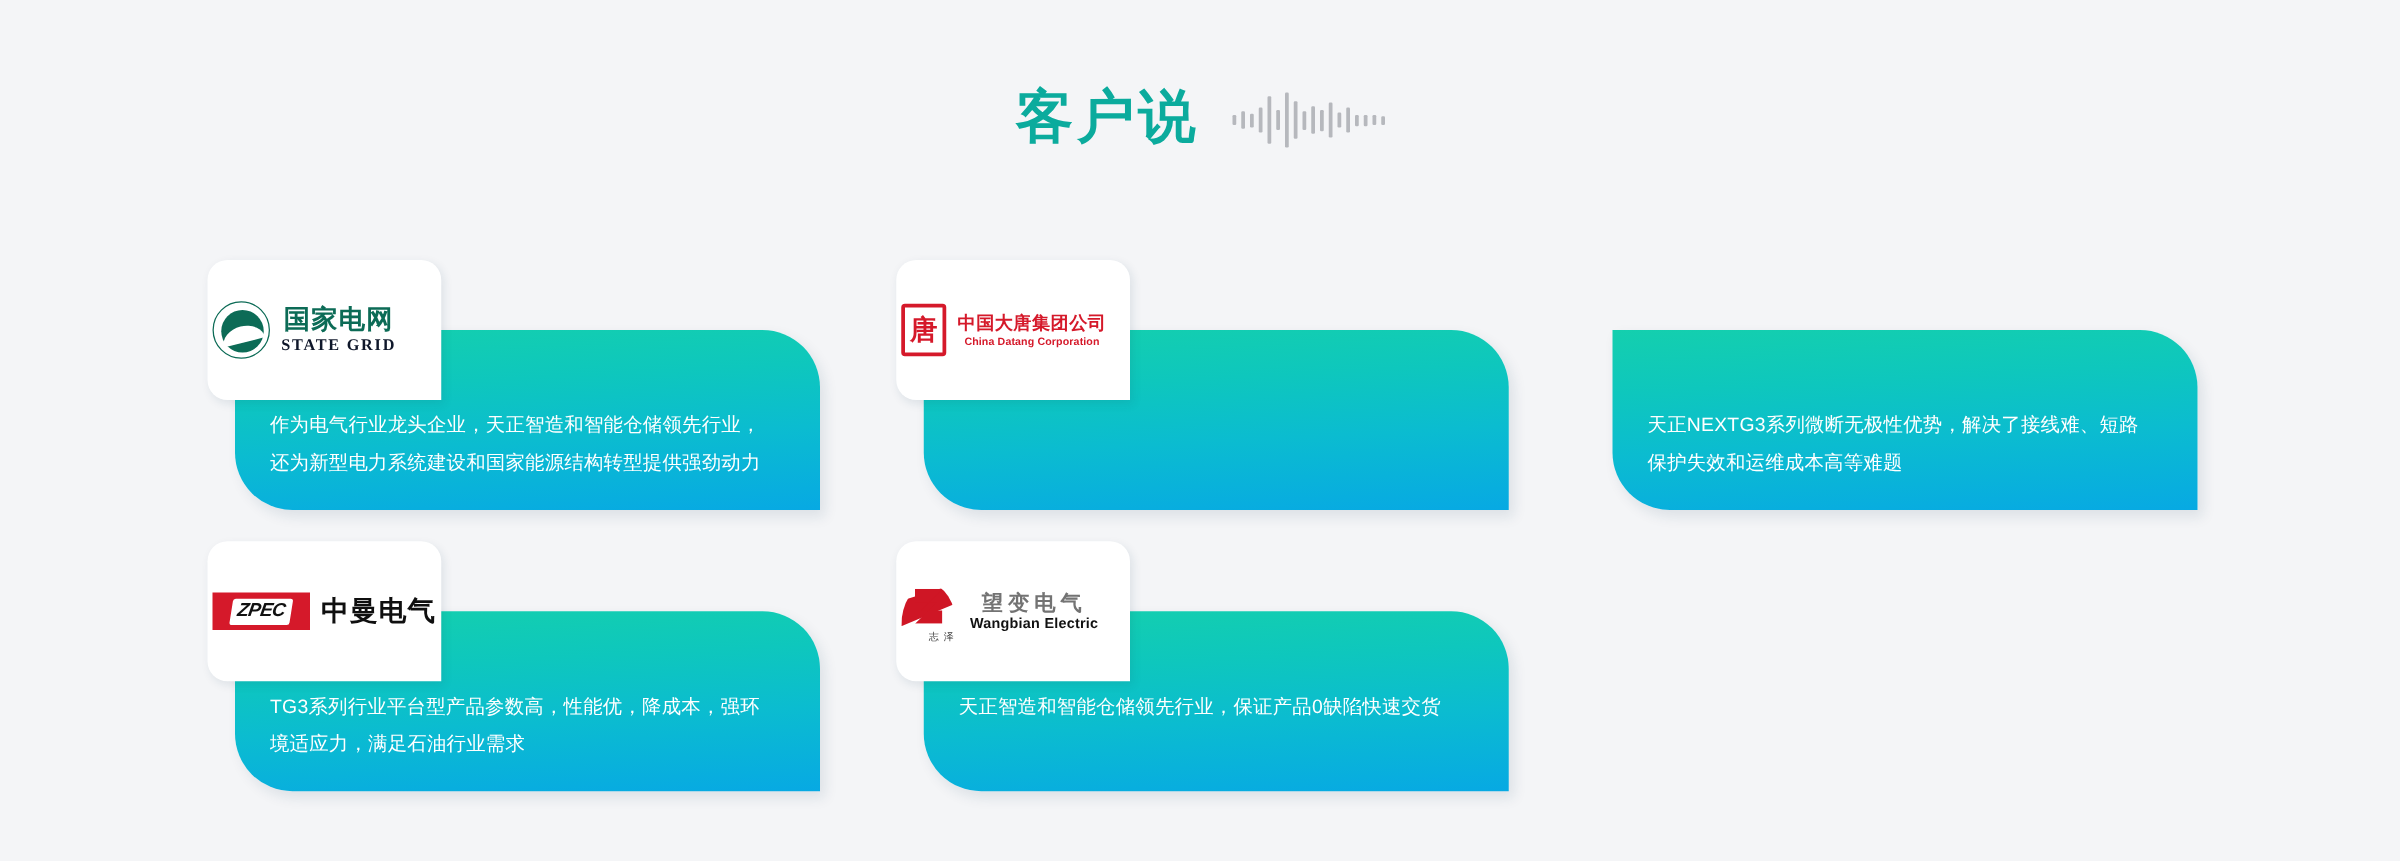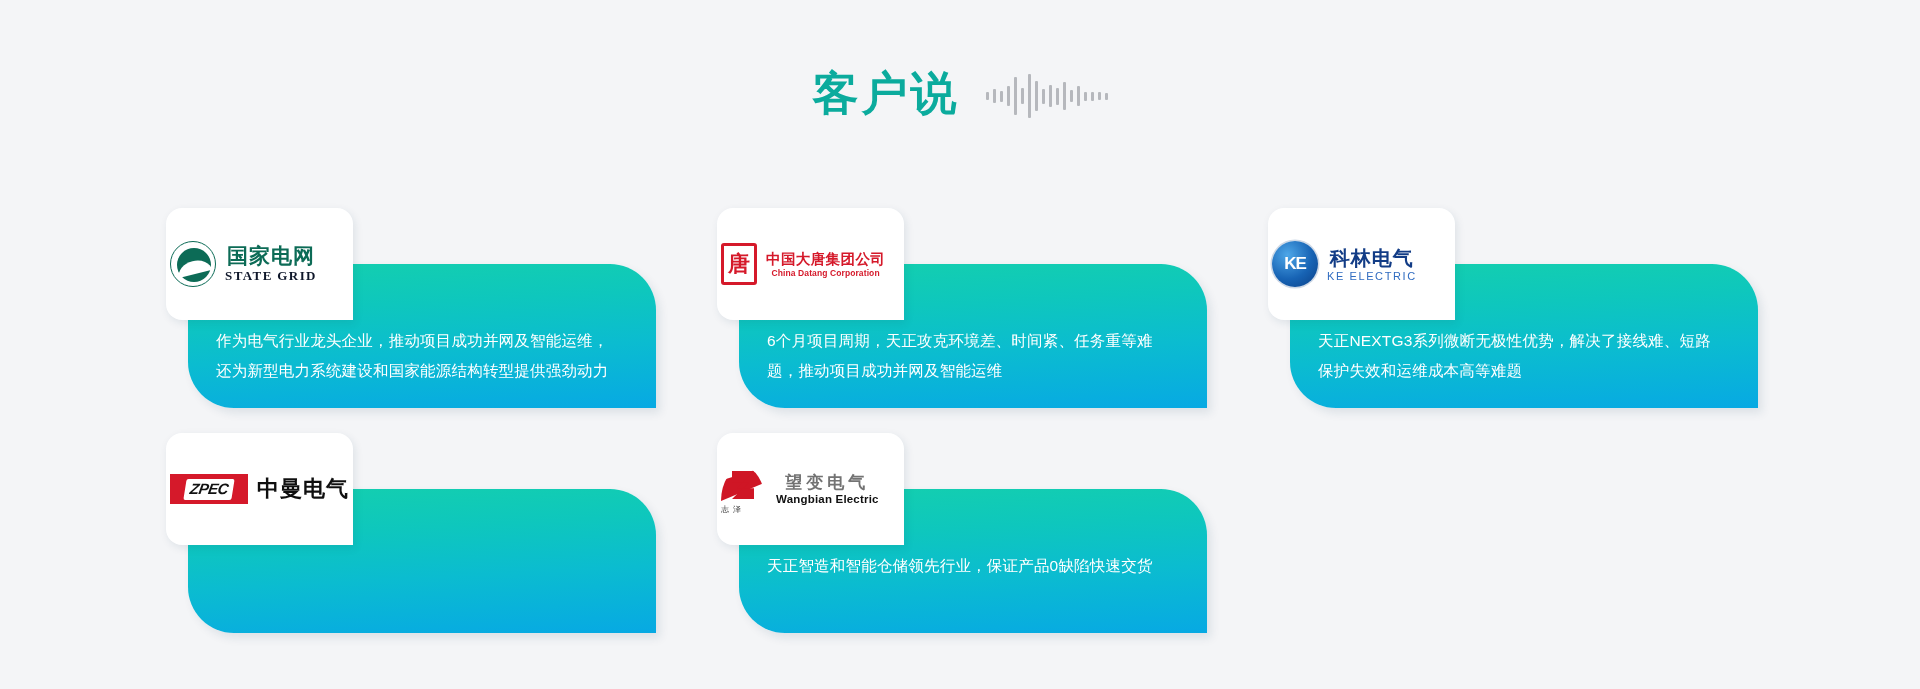--- a/index.html
+++ b/index.html
@@ -198,21 +198,21 @@
   .wb-mark .sw1 {
     left: 0; top: 2px; width: 44px; height: 34px;
     border-radius: 50% 50% 0 0 / 100% 100% 0 0;
     clip-path: polygon(0 40%, 100% 0, 100% 46%, 0 100%);
   }
   .wb-mark .sw2 {
     left: 11px; top: 6px; width: 22px; height: 28px;
     background: #cf1625;
     clip-path: polygon(0 0, 100% 0, 22% 62%, 100% 62%, 100% 100%, 0 100%, 78% 40%, 0 40%);
   }
-  .wb-mark .wb-cn { position: absolute; bottom: -2px; left: 0; width: 46px; text-align: left; font-size: 8px; color: #3a3a3a; letter-spacing: 4px; font-family: "Liberation Serif", serif; }
+  .wb-mark .wb-cn { position: absolute; bottom: -2px; left: 0; width: 46px; text-align: right; font-size: 8px; color: #3a3a3a; letter-spacing: 4px; font-family: "Liberation Serif", serif; }
   .wb-name { font-size: 17px; font-weight: 700; color: #737373; letter-spacing: 4px; font-family: "Liberation Serif", serif; line-height: 1.2; }
   .wb-sub  { font-size: 11.5px; font-weight: 700; color: #111; letter-spacing: 0.2px; font-family: Liberation Sans, sans-serif; }
 
   
   .qa-emblem {
     width: 46px; height: 46px; border-radius: 50%;
     background: #4e9e8a;
     position: relative;
   }
   .qa-emblem::before {
@@ -263,65 +263,54 @@
     <div class="card-body"></div>
     <div class="logo-plate">
       <div class="logo-art">
         <div class="mark sg-emblem"></div>
         <div class="logo-text">
           <div class="sg-name">国家电网</div>
           <div class="sg-sub">STATE GRID</div>
         </div>
       </div>
     </div>
-    <div class="quote">作为电气行业龙头企业，推动项目成功并网及智能运维，还为新型电力系统建设和国家能源结构转型提供强劲动力</div>
+    <div class="quote">作为电气行业龙头企业，天正智造和智能仓储领先行业，还为新型电力系统建设和国家能源结构转型提供强劲动力</div>
   </div>
 
   <div class="card">
     <div class="card-body"></div>
     <div class="logo-plate">
       <div class="logo-art">
         <div class="mark dt-seal"></div>
         <div class="logo-text">
           <div class="dt-name">中国大唐集团公司</div>
           <div class="dt-sub">China Datang Corporation</div>
         </div>
       </div>
     </div>
-    <div class="quote">6个月项目周期，天正攻克环境差、时间紧、任务重等难题，推动项目成功并网及智能运维</div>
-  </div>
-
-  <div class="card">
-    <div class="card-body"></div>
-    <div class="logo-plate">
-      <div class="logo-art">
-        <div class="mark ke-emblem">
-            <span>KE</span>
-          </div>
-        <div class="logo-text">
-          <div class="ke-name">科林电气</div>
-          <div class="ke-sub">KE ELECTRIC</div>
-        </div>
-      </div>
-    </div>
+  </div>
+
+  <div class="card">
+    <div class="card-body"></div>
     <div class="quote">天正NEXTG3系列微断无极性优势，解决了接线难、短路保护失效和运维成本高等难题</div>
   </div>
 
   <div class="card">
     <div class="card-body"></div>
     <div class="logo-plate">
       <div class="logo-art">
         <div class="mark zp-badge">
           <span>ZPEC</span>
         </div>
         <div class="logo-text">
           <div class="zp-name">中曼电气</div>
         </div>
       </div>
     </div>
+    <div class="quote">TG3系列行业平台型产品参数高，性能优，降成本，强环境适应力，满足石油行业需求</div>
   </div>
 
   <div class="card">
     <div class="card-body"></div>
     <div class="logo-plate">
       <div class="logo-art">
         <div class="mark wb-mark">
           <i class="sw1"></i>
             <i class="sw2"></i>
           <div class="wb-cn">志泽</div>

